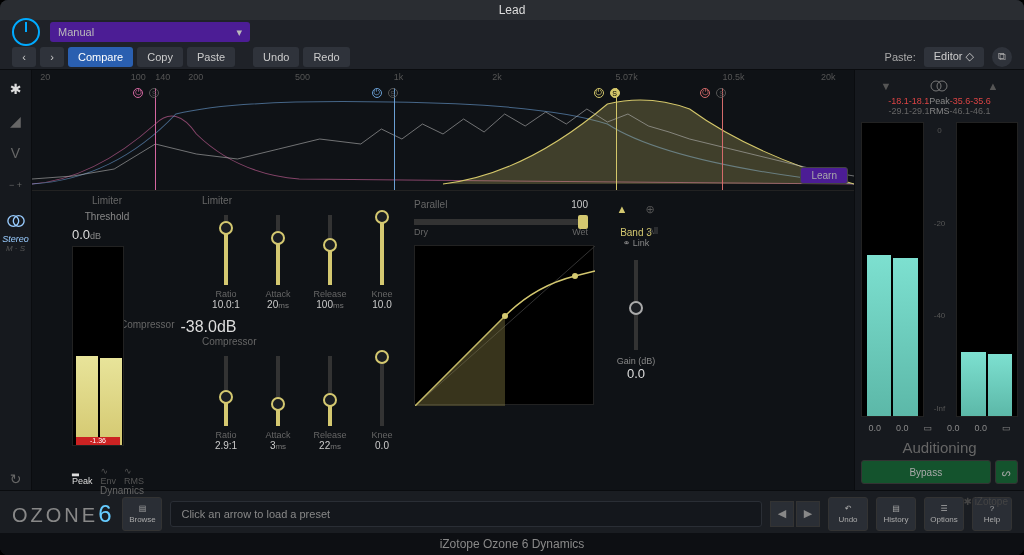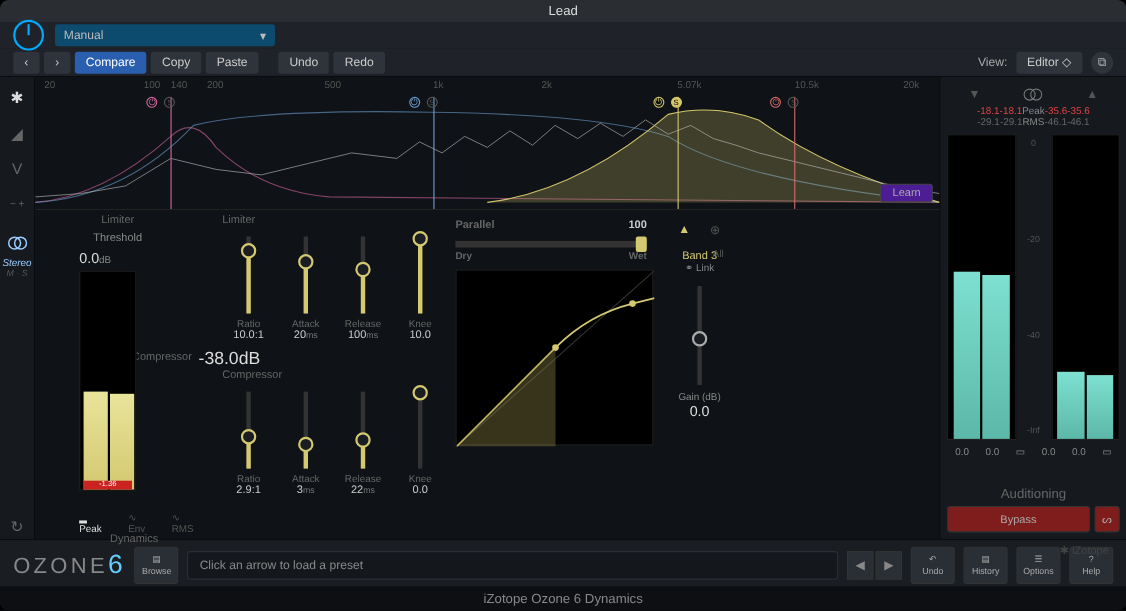--- a/index.html
+++ b/index.html
@@ -2,21 +2,21 @@
 <html><head>
 <meta charset="utf-8">
 <style>
 * { margin:0; padding:0; box-sizing:border-box; font-family:"Helvetica Neue",Arial,sans-serif; }
 body { background:#000; width:1024px; height:555px; overflow:hidden; color:#aaa; font-size:11px; }
 .window { background:#1a1d22; border-radius:8px; width:1024px; height:555px; position:relative; }
 .titlebar { height:20px; text-align:center; color:#ddd; font-size:12px; line-height:20px; background:#2a2d32; border-radius:8px 8px 0 0; }
 .topbar { height:24px; background:#1f2228; display:flex; align-items:center; padding:0 12px; gap:6px; }
 .power-btn { width:28px; height:28px; border:2px solid #0af; border-radius:50%; position:relative; margin-right:4px; cursor:pointer; }
 .power-btn::after { content:""; position:absolute; left:50%; top:2px; width:2px; height:10px; background:#0af; transform:translateX(-50%); }
-.preset-dd { background:#0c4a6e; color:#bbb; border:none; width:200px; height:20px; padding:0 8px; border-radius:3px; display:flex; align-items:center; justify-content:space-between; cursor:pointer; }
+.preset-dd { background:#4c1d95; color:#bbb; border:none; width:200px; height:20px; padding:0 8px; border-radius:3px; display:flex; align-items:center; justify-content:space-between; cursor:pointer; }
 .toolbar2 { height:26px; background:#1f2228; display:flex; align-items:center; padding:0 12px; gap:4px; border-bottom:1px solid #0a0c0f; }
 .tbtn { background:#2f333b; color:#ccc; border:none; height:20px; padding:0 10px; border-radius:3px; font-size:11px; cursor:pointer; }
 .tbtn.blue { background:#2a5fb0; color:#fff; }
 .tbtn.nav { width:24px; padding:0; }
 .spacer { flex:1; }
 .view-label { color:#aaa; margin-right:4px; }
 .link-ic { width:20px; height:20px; border-radius:50%; background:#2f333b; display:flex; align-items:center; justify-content:center; cursor:pointer; margin-left:4px; }
 
 .main { display:flex; height:420px; }
 .left-tools { width:32px; background:#16191e; border-right:1px solid #0a0c0f; padding-top:8px; display:flex; flex-direction:column; align-items:center; gap:10px; }
@@ -38,34 +38,34 @@
 .controls { flex:1; display:flex; padding:4px 8px 4px 40px; position:relative; }
 .limiter-col { width:70px; }
 .col-title { font-size:10px; color:#666; text-align:center; height:16px; }
 .thresh-val { color:#ddd; font-size:13px; text-align:left; }
 .thresh-val .unit { font-size:9px; color:#888; }
 .meter-pair { width:52px; height:200px; background:#000; border:1px solid #222; margin:4px 0; position:relative; }
 .meter-bar { position:absolute; bottom:0; width:22px; background:linear-gradient(#e8e49a,#d4c870); }
 .meter-bar.l { left:3px; height:45%; }
 .meter-bar.r { left:27px; height:44%; }
 .meter-clip { position:absolute; bottom:0; left:3px; right:3px; height:8px; background:#c22; font-size:7px; color:#fff; text-align:center; line-height:8px; }
-.det-modes { display:flex; gap:24px; font-size:9px; color:#555; margin-top:20px; }
+.det-modes { display:flex; gap:8px; font-size:9px; color:#555; margin-top:20px; }
 .det-modes span.active { color:#ddd; }
 
 .slider-group { display:flex; flex-direction:column; align-items:center; width:48px; }
 .vslider { width:4px; height:70px; background:#333; position:relative; margin:4px 0; cursor:pointer; }
 .vslider .fill { position:absolute; bottom:0; left:0; right:0; background:#d4c870; }
 .vslider .thumb { position:absolute; left:-5px; width:14px; height:14px; border-radius:50%; background:#1a1d22; border:2px solid #d4c870; }
 .sl-label { font-size:9px; color:#666; }
 .sl-val { font-size:10px; color:#ccc; }
 .sl-val .unit { font-size:8px; color:#777; }
 .comp-section { margin-top:8px; }
 .comp-val { color:#ddd; font-size:16px; }
 
-.parallel-box { width:190px; padding:4px 8px;font-weight:bold; }
+.parallel-box { width:190px; padding:4px 8px; }
 .par-slider { width:100%; height:6px; background:#333; position:relative; margin:4px 0 2px; cursor:pointer; }
 .par-slider .thumb { position:absolute; right:0; top:-4px; width:10px; height:14px; background:#d4c870; border-radius:2px; }
 .par-labels { display:flex; justify-content:space-between; font-size:9px; color:#666; }
 .curve-box { width:180px; height:160px; background:#000; border:1px solid #222; margin-top:8px; position:relative; }
 
 .band-col { width:80px; text-align:center; padding:4px; }
 .band-sel { display:flex; justify-content:center; gap:8px; margin:4px 0; }
 .band-ic { width:20px; height:20px; cursor:pointer; color:#d4c870; }
 .band-label { font-size:10px; color:#d4c870; }
 .link-label { font-size:9px; color:#888; margin-top:2px; }
@@ -90,22 +90,22 @@
 .peak-row { display:flex; justify-content:center; font-size:9px; }
 .peak-val { color:#d44; }
 .rms-val { color:#666; }
 .big-meters { flex:1; display:flex; gap:6px; margin:6px 0; position:relative; }
 .meter-col { flex:1; background:#000; border:1px solid #222; position:relative; }
 .scale-col { width:20px; display:flex; flex-direction:column; justify-content:space-between; font-size:8px; color:#555; text-align:center; padding:4px 0; }
 .mbar { position:absolute; bottom:0; width:40%; background:linear-gradient(#7de0d0,#5cb8a8); }
 .mbar.ml { left:8%; } .mbar.mr { right:8%; }
 .meter-foot { display:flex; justify-content:space-around; font-size:9px; color:#888; }
 .aud-box { margin-top:6px; text-align:center; }
-.aud-label { font-size:12px; color:#666; margin-bottom:4px;margin-top:20px; }
-.bypass-btn { width:100%; height:24px; background:#7f1d1d; border:1px solid #333; color:#aaa; font-size:10px; cursor:pointer; border-radius:3px; }
+.aud-label { font-size:15px; color:#666; margin-bottom:4px; }
+.bypass-btn { width:100%; height:24px; background:#14532d; border:1px solid #333; color:#aaa; font-size:10px; cursor:pointer; border-radius:3px; }
 .izotope-logo { position:absolute; right:16px; bottom:48px; font-size:10px; color:#444; }
 
 .footer { position:absolute; bottom:0; left:0; right:0; height:22px; background:#0d0f13; color:#888; text-align:center; line-height:22px; font-size:12px; border-radius:0 0 8px 8px; }
 
 .limiter-sliders, .comp-sliders { display:flex; gap:4px; }
 .ctrl-mid { display:flex; flex-direction:column; margin-left:60px; }
 </style>
 </head>
 <body>
 
@@ -123,21 +123,21 @@
   <div class="toolbar2">
     <button class="tbtn nav">‹</button>
     <button class="tbtn nav">›</button>
     <button class="tbtn blue">Compare</button>
     <button class="tbtn">Copy</button>
     <button class="tbtn">Paste</button>
     <span style="width:10px"></span>
     <button class="tbtn">Undo</button>
     <button class="tbtn">Redo</button>
     <div class="spacer"></div>
-    <span class="view-label">View:</span>
+    <span class="view-label">Paste:</span>
     <button class="tbtn"><span>Editor</span> ◇</button>
     <div class="link-ic">⧉</div>
   </div>
 
   <div class="main">
     <div class="left-tools">
       <div class="ltool active">✱</div>
       <div class="ltool">◢</div>
       <div class="ltool">V</div>
       <div class="ltool" style="font-size:9px">− +</div>

